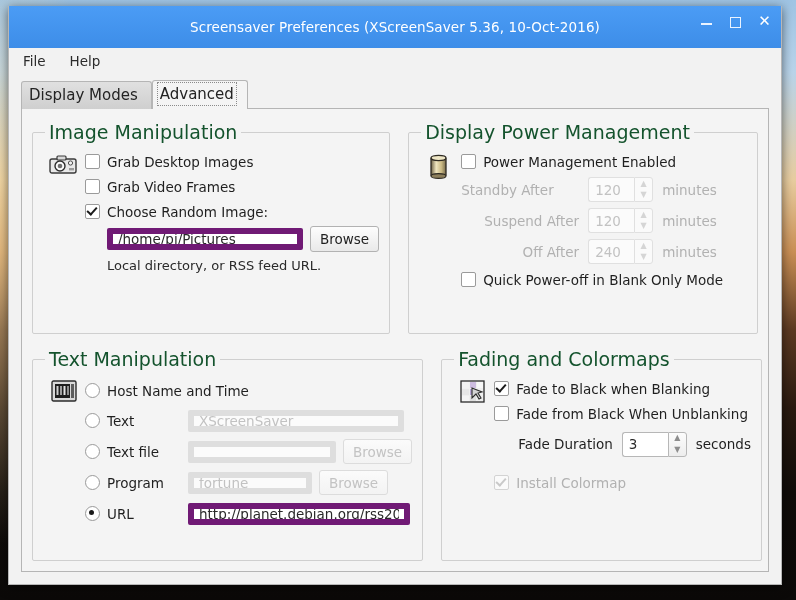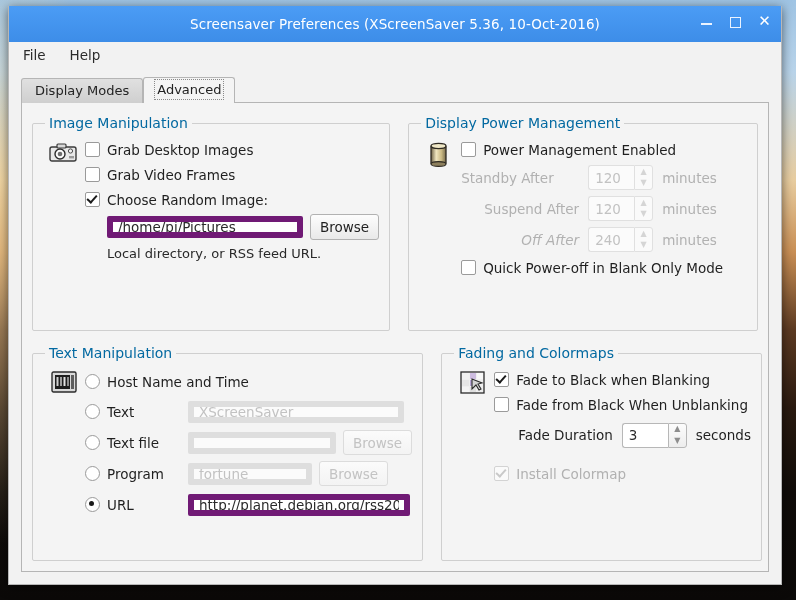--- a/index.html
+++ b/index.html
@@ -47,21 +47,21 @@
     background: #f2f2f2;
     border: 1px solid #b7b7b7;
     border-top: none;
     box-shadow: 0 2px 10px rgba(0,0,0,.55);
     display: flex;
     flex-direction: column;
   }
 
   
   #titlebar {
-    height: 36px;
+    height: 42px;
     min-height: 30px;
     background: linear-gradient(to bottom, #4b9cf5 0%, #3d8de8 100%);
     display: flex;
     align-items: center;
     position: relative;
     color: #ffffff;
     padding-left: 7px;
   }
   #titlebar .title {
     position: absolute;
@@ -126,23 +126,23 @@
   #tabstrip {
     margin-top: 7px;
     padding-left: 12px;
     display: flex;
     align-items: flex-end;
     height: 28px;
     min-height: 28px;
     position: relative;
   }
   .tab {
-    font-size: 13px;
+    font-size: 15px;
     color: #232323;
-    padding: 4px 13px 5px 13px;
+    padding: 4px 13px 5px 7px;
     border: 1px solid #b5b5b5;
     border-bottom: none;
     border-radius: 3px 3px 0 0;
     background: linear-gradient(to bottom, #e0e0e0, #cfcfcf);
     position: relative;
     z-index: 1;
     cursor: pointer;
   }
   .tab.active {
     background: #f4f4f4;
@@ -176,22 +176,22 @@
   fieldset.group {
     flex: 1;
     border: 1px solid #cfcfcf;
     border-radius: 2px;
     margin: 0;
     padding: 6px 10px 10px 10px;
     position: relative;
     background: transparent;
   }
   fieldset.group > legend {
-    font-size: 14px;
-    color: #0369a1;
+    font-size: 19px;
+    color: #14532d;
     padding: 0 4px;
     margin-left: 2px;
   }
   .grouprow {
     display: flex;
     align-items: flex-start;
   }
   .iconcol {
     width: 42px;
     min-width: 42px;
@@ -458,21 +458,21 @@
                 <span class="sval">120</span>
                 <span class="sbtns">
                   <div>▲</div>
                   <div>▼</div>
                 </span>
               </span>
               <span class="lbl dim">minutes</span>
             </div>
 
             <div class="ctl-line" style="height:31px;gap:9px;">
-              <span class="lbl dim" style="width:118px;text-align:right;display:inline-block;font-style:italic;">Off After</span>
+              <span class="lbl dim" style="width:118px;text-align:right;display:inline-block;">Off After</span>
               <span class="spin disabled">
                 <span class="sval">240</span>
                 <span class="sbtns">
                   <div>▲</div>
                   <div>▼</div>
                 </span>
               </span>
               <span class="lbl dim">minutes</span>
             </div>
 

